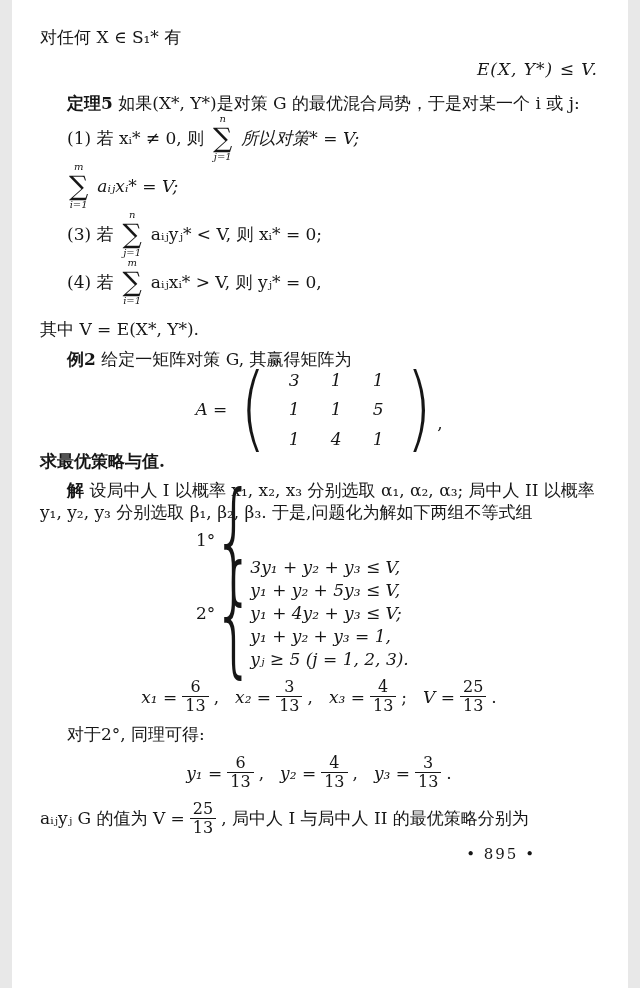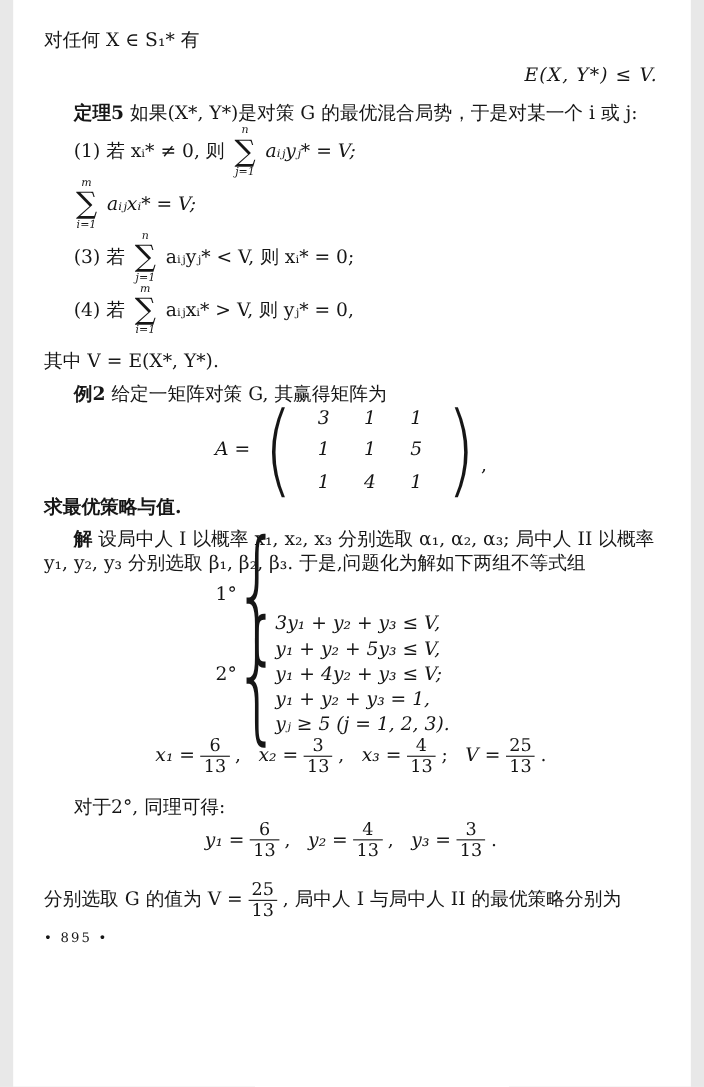--- a/index.html
+++ b/index.html
@@ -32,28 +32,28 @@
   .mcomma{align-self:flex-end;padding-bottom:12px;}
   .l-ask{margin-top:4px;font-weight:bold;}
   .l-sol1{margin-top:6px;}
   .system{display:flex;align-items:center;margin-left:156px;margin-top:6px;}
   .sys-label{font-size:17px;margin-right:9px;font-style:normal;}
   .bracewrap{width:20px;display:flex;justify-content:center;align-items:center;overflow:visible;}
   .brace{font-size:132px;font-weight:200;line-height:0;transform:scaleX(0.5);display:inline-block;font-family:"DejaVu Sans",sans-serif;}
   .sys-rows{display:flex;flex-direction:column;gap:3px;margin-left:6px;}
   .sys-row{font-style:italic;line-height:1.18;white-space:nowrap;}
   .l-for{margin-top:8px;}
-  .frac-line{display:flex;justify-content:center;align-items:flex-start;height:46px;}
+  .frac-line{display:flex;justify-content:center;align-items:flex-end;height:46px;}
   .fl-item{display:inline-flex;align-items:center;gap:5px;margin:0 8px;}
   .frac{display:inline-flex;flex-direction:column;align-items:center;font-style:normal;}
   .frac .num,.frac .den{line-height:1.12;padding:0 3px;font-size:16px;}
   .frac .den{border-top:1.6px solid #161616;}
   .sep{font-style:normal;}
   .l-conclusion{display:flex;align-items:center;height:46px;margin-top:4px;white-space:nowrap;gap:5px;}
-  .page-num{text-align:left;padding-right:62px;margin-top:4px;font-size:12px;letter-spacing:2px;}
+  .page-num{text-align:right;padding-right:62px;margin-top:4px;font-size:15px;letter-spacing:2px;}
 </style>
 </head>
 <body>
 
 <div class="page">
 
   <div class="l-any mixed nowrap">对任何 X ∈ S₁* 有</div>
 
   <div class="l-ineq math">E(X, Y*) ≤ V.</div>
 
@@ -62,21 +62,21 @@
     <span class="mixed">如果(X*, Y*)是对策 G 的最优混合局势，于是对某一个 i 或 j:</span>
   </div>
 
   <div class="thm-item">
     <span class="mixed">(1) 若 xᵢ* ≠ 0, 则</span>
     <span class="bigsum">
       <span class="bound">n</span>
       <span class="sigma">∑</span>
       <span class="bound">j=1</span>
     </span>
-    <span class="math">aᵢⱼyⱼ* = V;</span>
+    <span class="math">所以对策* = V;</span>
   </div>
 
   <div class="thm-item">
     <span class="bigsum">
       <span class="bound">m</span>
       <span class="sigma">∑</span>
       <span class="bound">i=1</span>
     </span>
     <span class="math">aᵢⱼxᵢ* = V;</span>
   </div>
@@ -214,21 +214,21 @@
       <span class="math">y₃ =</span>
       <span class="frac">
           <span class="num">3</span>
           <span class="den">13</span>
         </span>
       <span class="sep">.</span>
     </span>
   </div>
 
   <div class="l-conclusion">
-    <span class="mixed">分别选取 G 的值为 V =</span>
+    <span class="mixed">aᵢⱼyⱼ G 的值为 V =</span>
     <span class="frac">
         <span class="num">25</span>
         <span class="den">13</span>
       </span>
     <span class="mixed">, 局中人 I 与局中人 II 的最优策略分别为</span>
   </div>
 
   <div class="page-num">• 895 •</div>
 
 </div>

